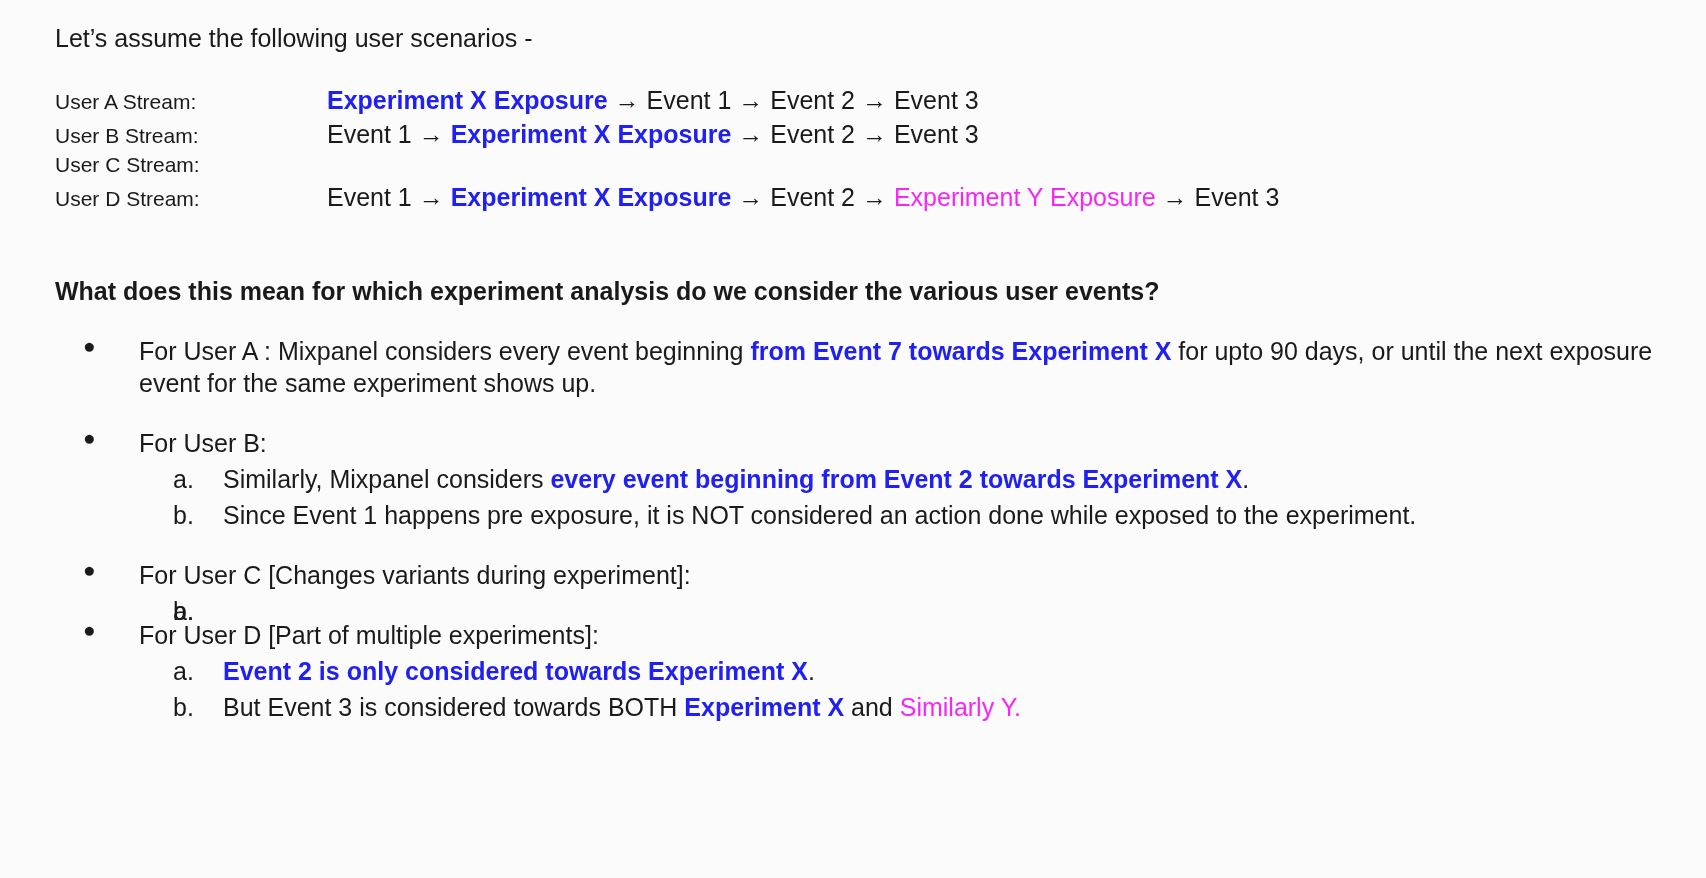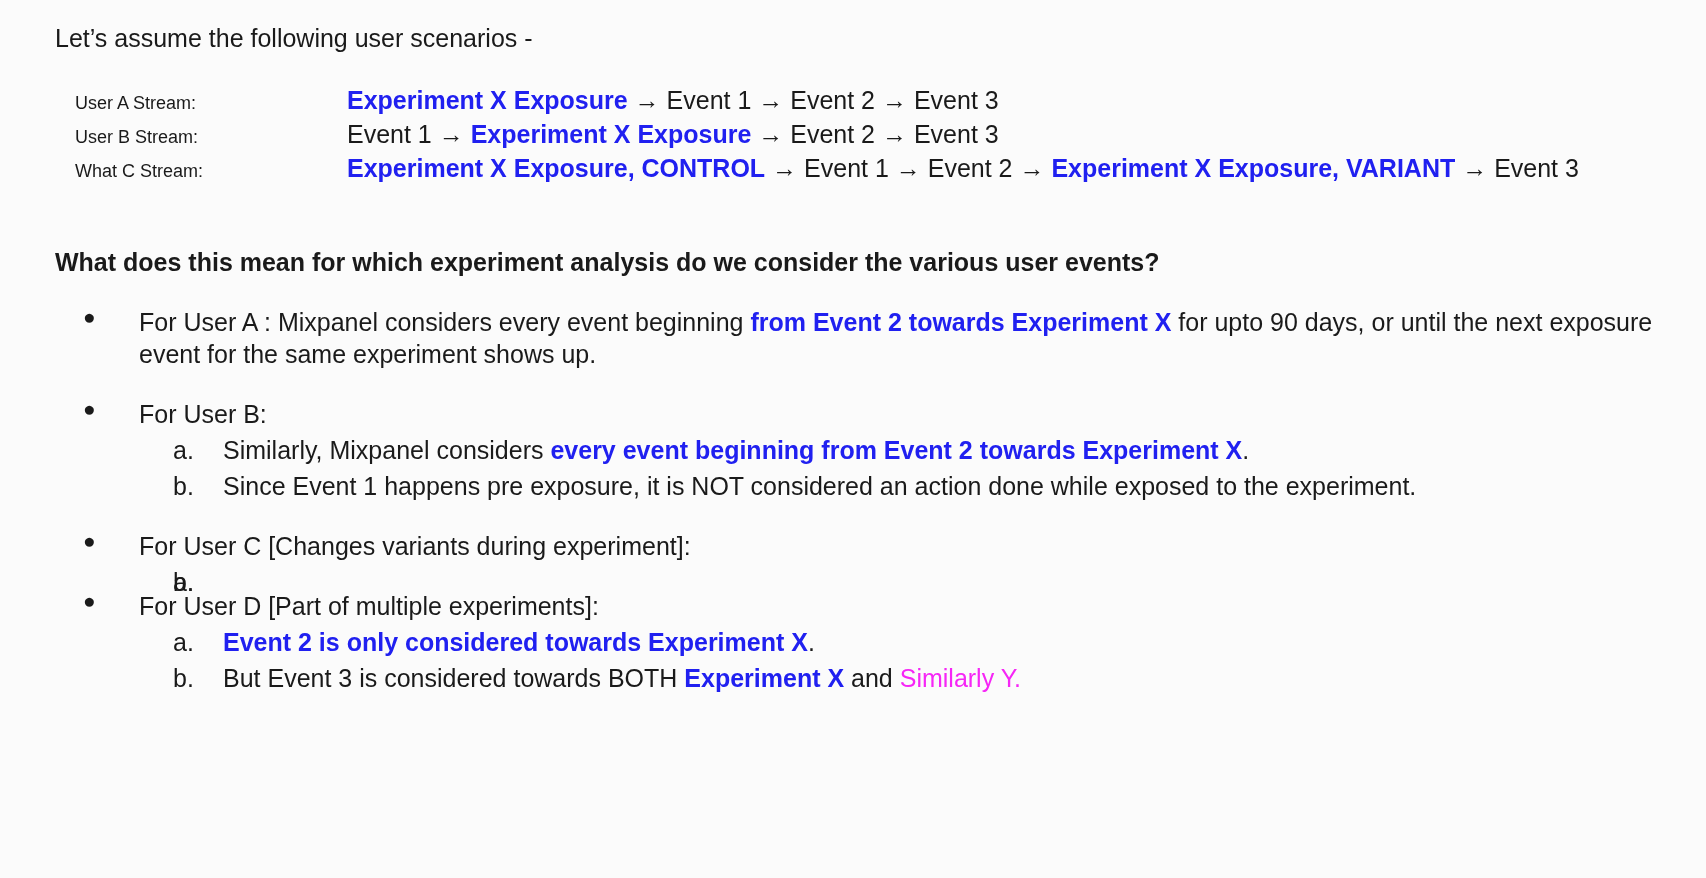--- a/index.html
+++ b/index.html
@@ -29,22 +29,21 @@
   }
   .stream-row {
     display: flex;
     align-items: baseline;
     white-space: nowrap;
     margin-bottom: 2px;
   }
   .stream-label {
     width: 272px;
     flex: 0 0 272px;
-    font-size: 18px;
-    margin-left: 20px;
+    font-size: 21px;
   }
   .stream-flow {
     font-size: 25px;
   }
   .blue { color: #2020f0; font-weight: bold; }
   .magenta { color: #f626f6; }
   .q-heading {
     font-weight: bold;
     font-size: 25px;
     margin-top: 62px;
@@ -96,30 +95,33 @@
   <div class="streams">
     <div class="stream-row">
       <div class="stream-label">User A Stream:</div>
       <div class="stream-flow"><span class="blue">Experiment X Exposure</span><span> → </span><span>Event 1</span><span> → </span><span>Event 2</span><span> → </span><span>Event 3</span></div>
     </div>
     <div class="stream-row">
       <div class="stream-label">User B Stream:</div>
       <div class="stream-flow"><span>Event 1</span><span> → </span><span class="blue">Experiment X Exposure</span><span> → </span><span>Event 2</span><span> → </span><span>Event 3</span></div>
     </div>
     <div class="stream-row">
-      <div class="stream-label">What C Stream:</div>
-      <div class="stream-flow"><span class="blue">Experiment X Exposure, CONTROL</span><span> → </span><span>Event 1</span><span> → </span><span>Event 2</span><span> → </span><span class="blue">Experiment X Exposure, VARIANT</span><span> → </span><span>Event 3</span></div>
+      <div class="stream-label">User C Stream:</div>
+    </div>
+    <div class="stream-row">
+      <div class="stream-label">User D Stream:</div>
+      <div class="stream-flow"><span>Event 1</span><span> → </span><span class="blue">Experiment X Exposure</span><span> → </span><span>Event 2</span><span> → </span><span class="magenta">Experiment Y Exposure</span><span> → </span><span>Event 3</span></div>
     </div>
   </div>
 
   <div class="q-heading">What does this mean for which experiment analysis do we consider the various user events?</div>
 
   <ul class="bullets">
     <li>
-      <span class="b-text"><span>For User A : Mixpanel considers every event beginning </span><span class="blue">from Event 2 towards Experiment X</span><span> for upto 90 days, or until the next exposure event for the same experiment shows up.</span></span>
+      <span class="b-text"><span>For User A : Mixpanel considers every event beginning </span><span class="blue">from Event 7 towards Experiment X</span><span> for upto 90 days, or until the next exposure event for the same experiment shows up.</span></span>
     </li>
     <li>
       <span class="b-text"><span>For User B:</span></span>
       <ol class="sublist">
         <li>
           <span class="marker">a.</span>
           <span><span>Similarly, Mixpanel considers </span><span class="blue">every event beginning from Event 2 towards Experiment X</span><span>.</span></span>
         </li>
         <li>
           <span class="marker">b.</span>

